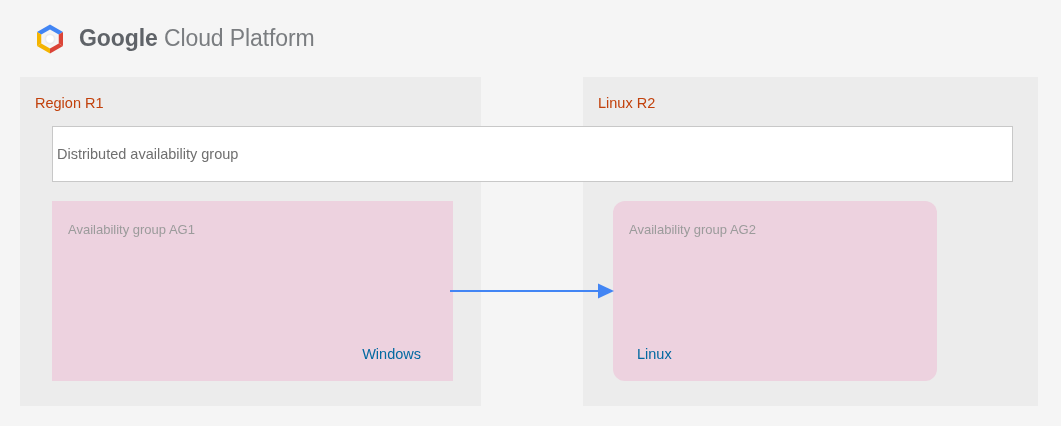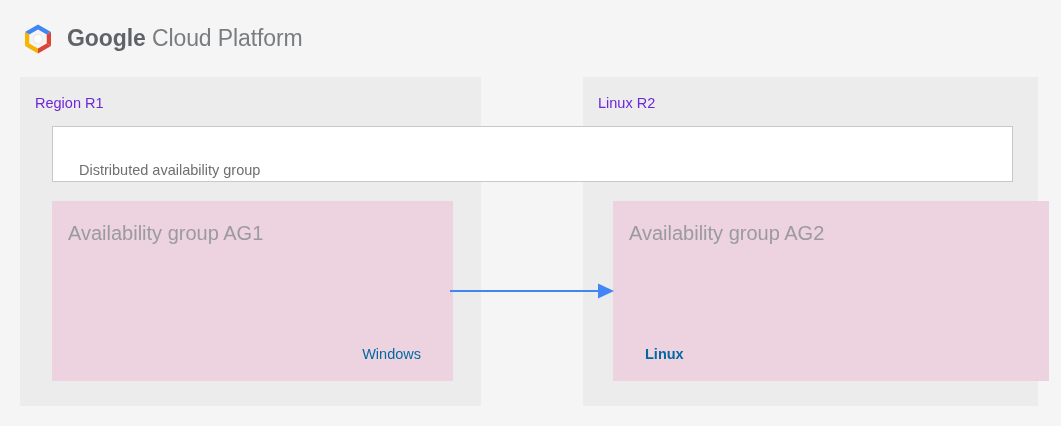--- a/index.html
+++ b/index.html
@@ -18,21 +18,21 @@
   
   #brand-header {
     position: absolute;
     left: 0;
     top: 0;
     width: 963px;
     height: 77px;
     display: flex;
     align-items: center;
     box-sizing: border-box;
-    padding-left: 22px;
+    padding-left: 34px;
   }
   #gcp-logo-mark {
     width: 32px;
     height: 32px;
     flex: 0 0 32px;
     display: block;
   }
   #gcp-wordmark {
     margin-left: 13px;
     font-size: 23px;
@@ -74,81 +74,81 @@
     left: 583px;
     top: 77px;
     width: 455px;
     height: 329px;
   }
   .region-label {
     position: absolute;
     left: 15px;
     top: 18px;
     font-size: 14.5px;
-    color: #6d28d9;
+    color: #c2410c;
     white-space: nowrap;
   }
 
   
   #distributed-ag-box {
     position: absolute;
     left: 52px;
     top: 126px;
     width: 961px;
     height: 56px;
     background: #ffffff;
     border: 1px solid #c8c8c8;
     box-sizing: border-box;
   }
   #distributed-ag-label {
     position: absolute;
-    left: 26px;
+    left: 4px;
     top: 50%;
     transform: translateY(-50%);
     font-size: 14.5px;
     color: #6f6f6f;
     white-space: nowrap;
-    margin-top: 16px;
   }
 
   
   .ag-box {
     position: absolute;
     background: #edd2df;
     box-sizing: border-box;
   }
   #ag-box-1 {
     left: 52px;
     top: 201px;
     width: 401px;
     height: 180px;
   }
   #ag-box-2 {
     left: 613px;
     top: 201px;
-    width: 436px;
+    width: 324px;
     height: 180px;
+    border-radius: 12px;
   }
   .ag-title {
     position: absolute;
     left: 16px;
     top: 21px;
-    font-size: 20px;
+    font-size: 13px;
     color: #9b9b9b;
     white-space: nowrap;
   }
   .ag-os-label {
     position: absolute;
     bottom: 19px;
     font-size: 14.5px;
     color: #0369a1;
     white-space: nowrap;
   }
   #ag-os-label-1 { right: 32px; }
-  #ag-os-label-2 { left: 32px; font-weight: bold; }
+  #ag-os-label-2 { left: 24px; }
 
   
   #replication-arrow {
     position: absolute;
     left: 450px;
     top: 276px;
     width: 170px;
     height: 30px;
     overflow: visible;
   }

